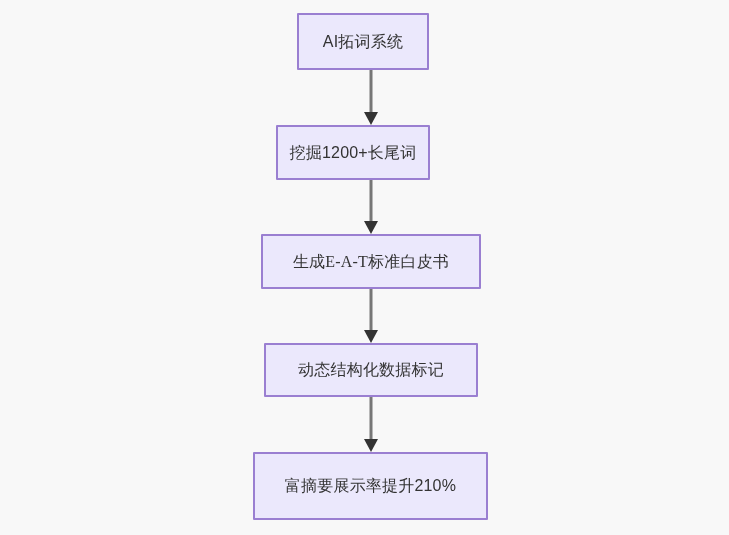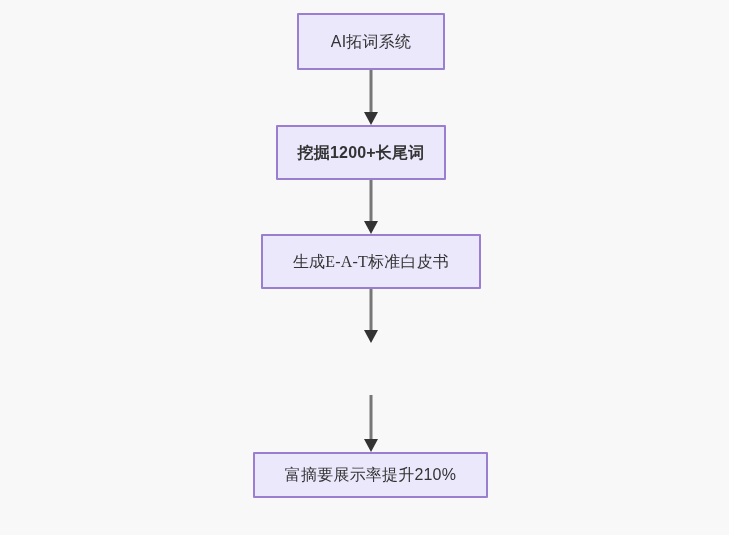--- a/index.html
+++ b/index.html
@@ -69,30 +69,33 @@
     </svg>
   </div>
 
   <div class="edge" style="left:356px; top:395px; width:30px; height:62px;">
     <svg width="30" height="62" viewBox="0 0 30 62" aria-hidden="true">
       <line x1="15" y1="0" x2="15" y2="48" stroke="#777777" stroke-width="3"></line>
       <polygon points="15,57 8,44 22,44" fill="#333333"></polygon>
     </svg>
   </div>
 
-  <div class="node" style="left:297px; top:13px; width:148px; height:57px;">
+  <div class="node" style="left:297px; top:13px; width:132px; height:57px;">
     <span>AI拓词系统</span>
   </div>
 
-  <div class="node" style="left:276px; top:125px; width:170px; height:55px;font-weight:bold;">
+  <div class="node" style="left:276px; top:125px; width:154px; height:55px;">
     <span>挖掘1200+长尾词</span>
   </div>
 
   <div class="node" style="left:261px; top:234px; width:220px; height:55px;font-family:Liberation Serif, serif;">
     <span>生成E-A-T标准白皮书</span>
   </div>
 
+  <div class="node" style="left:264px; top:343px; width:214px; height:54px;">
+    <span>动态结构化数据标记</span>
+  </div>
 
-  <div class="node" style="left:253px; top:452px; width:235px; height:46px;">
+  <div class="node" style="left:253px; top:452px; width:235px; height:68px;">
     <span>富摘要展示率提升210%</span>
   </div>
 
 </div>
 
 </body></html>

